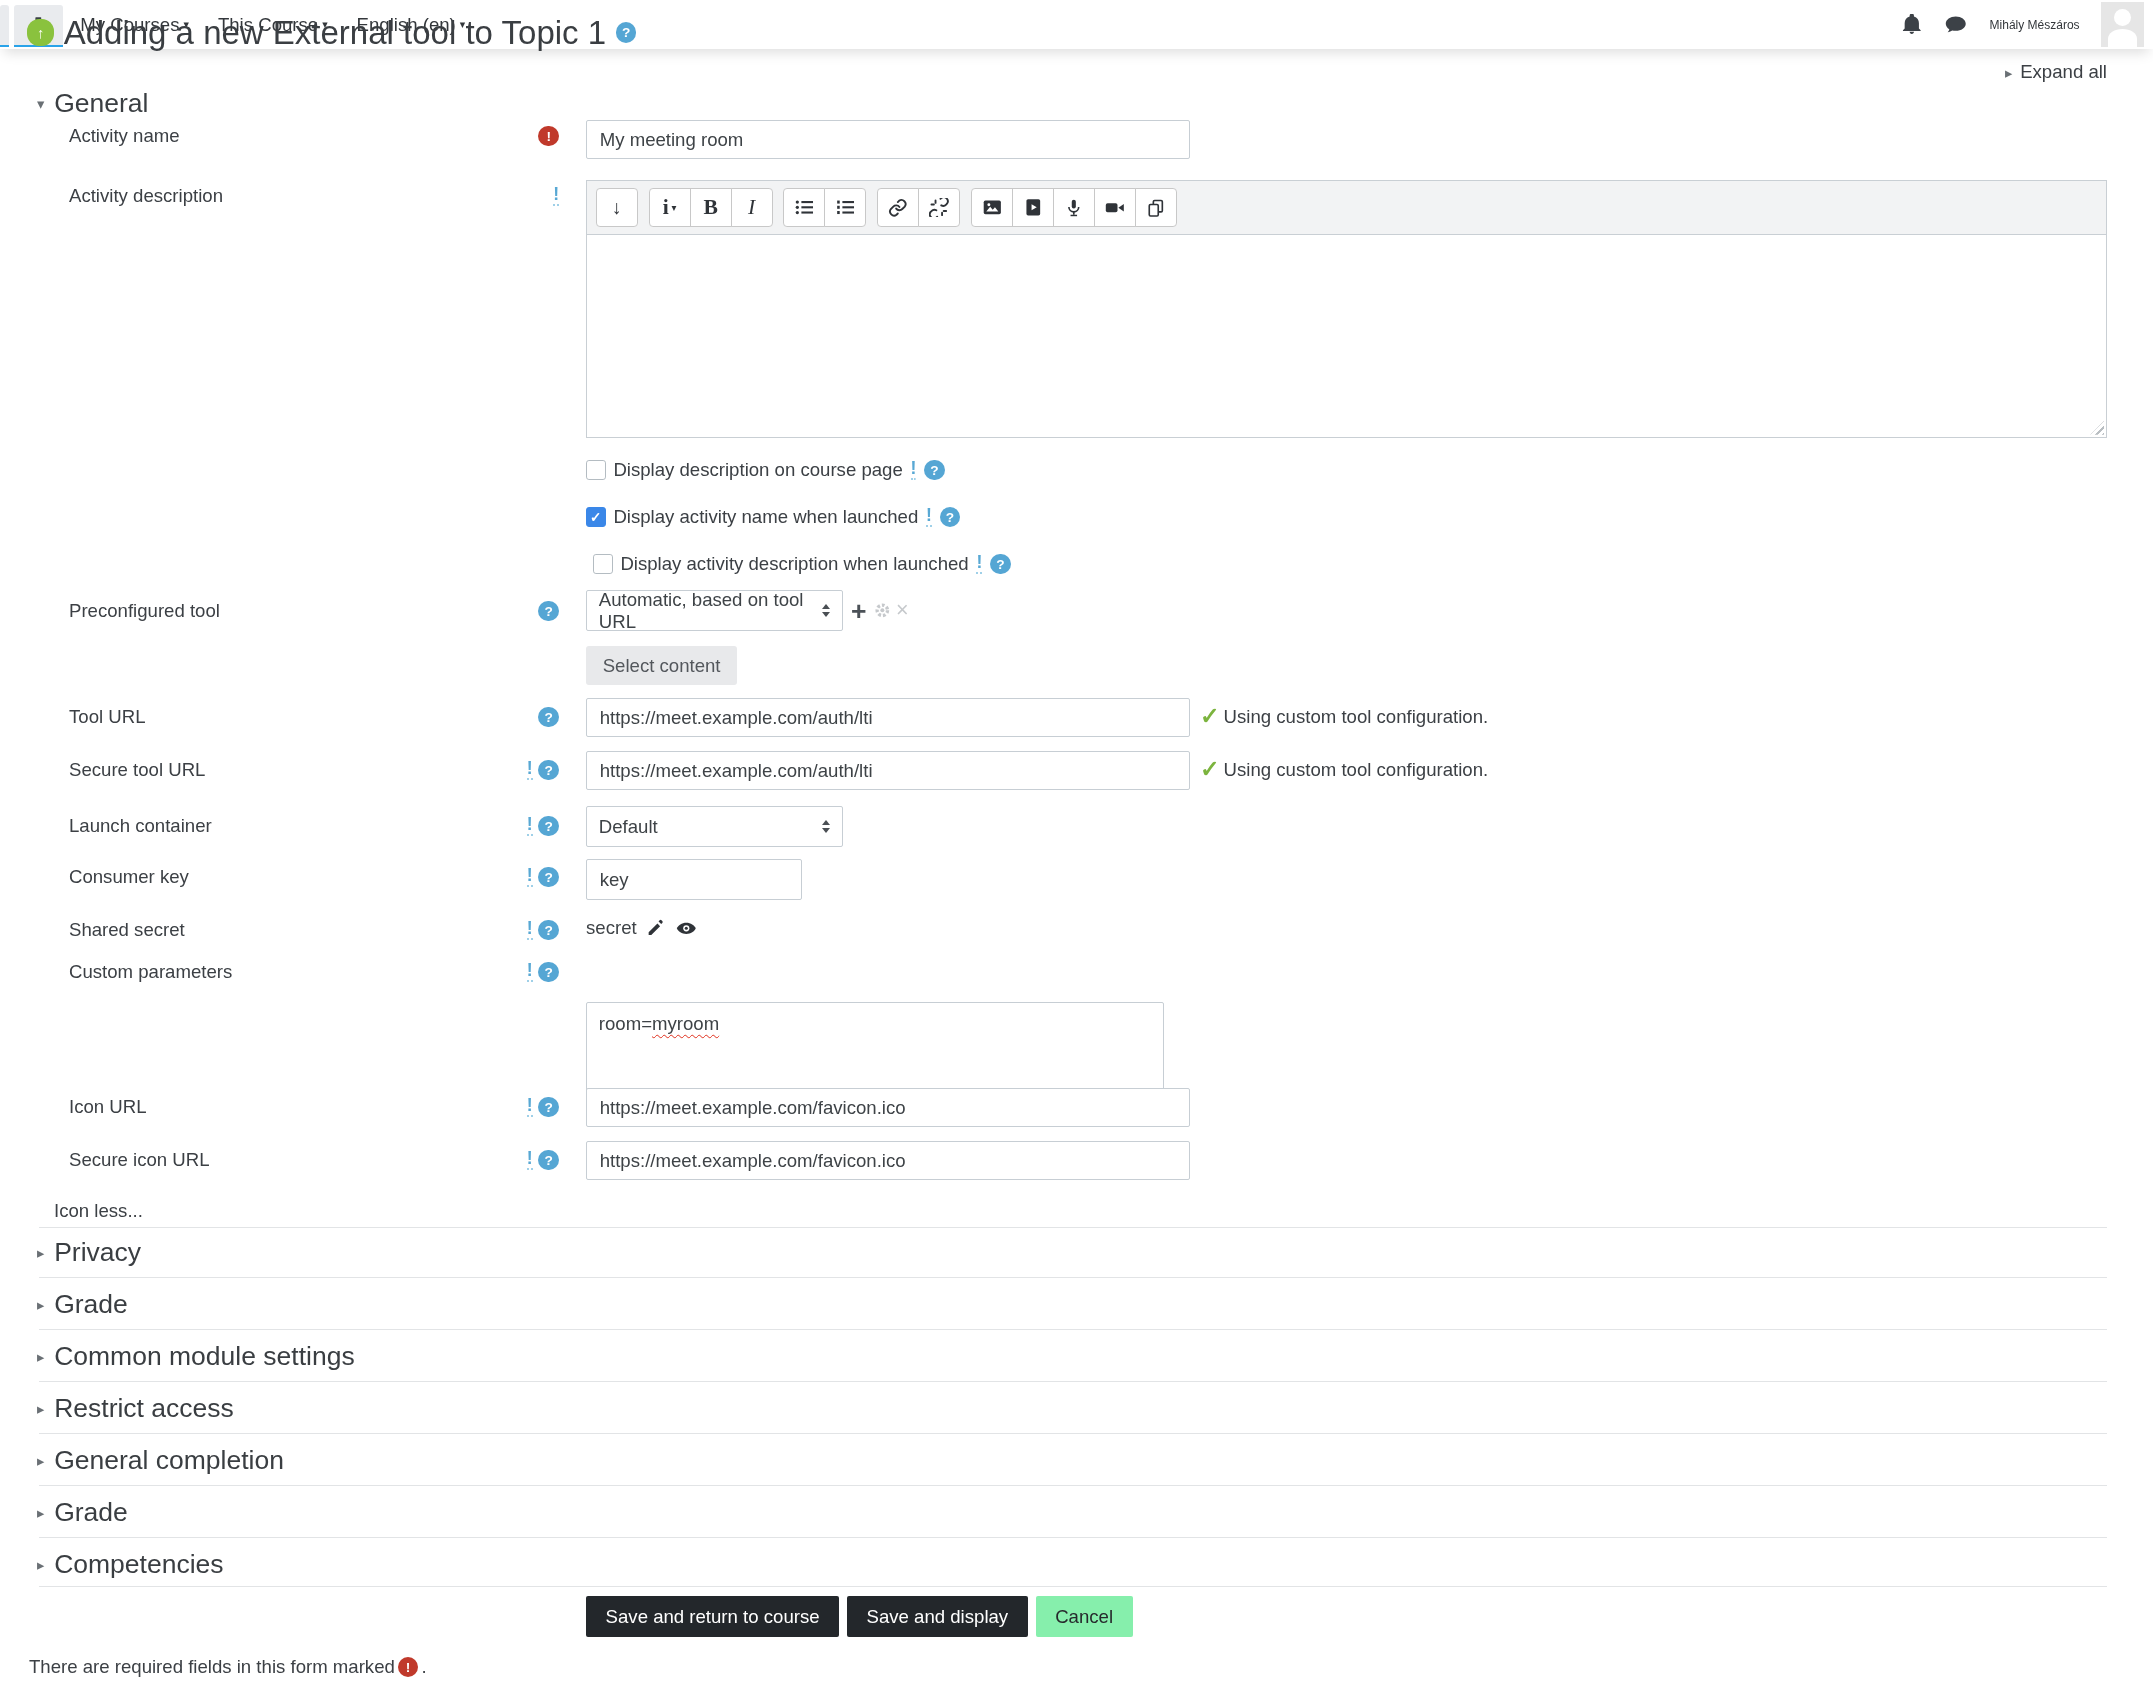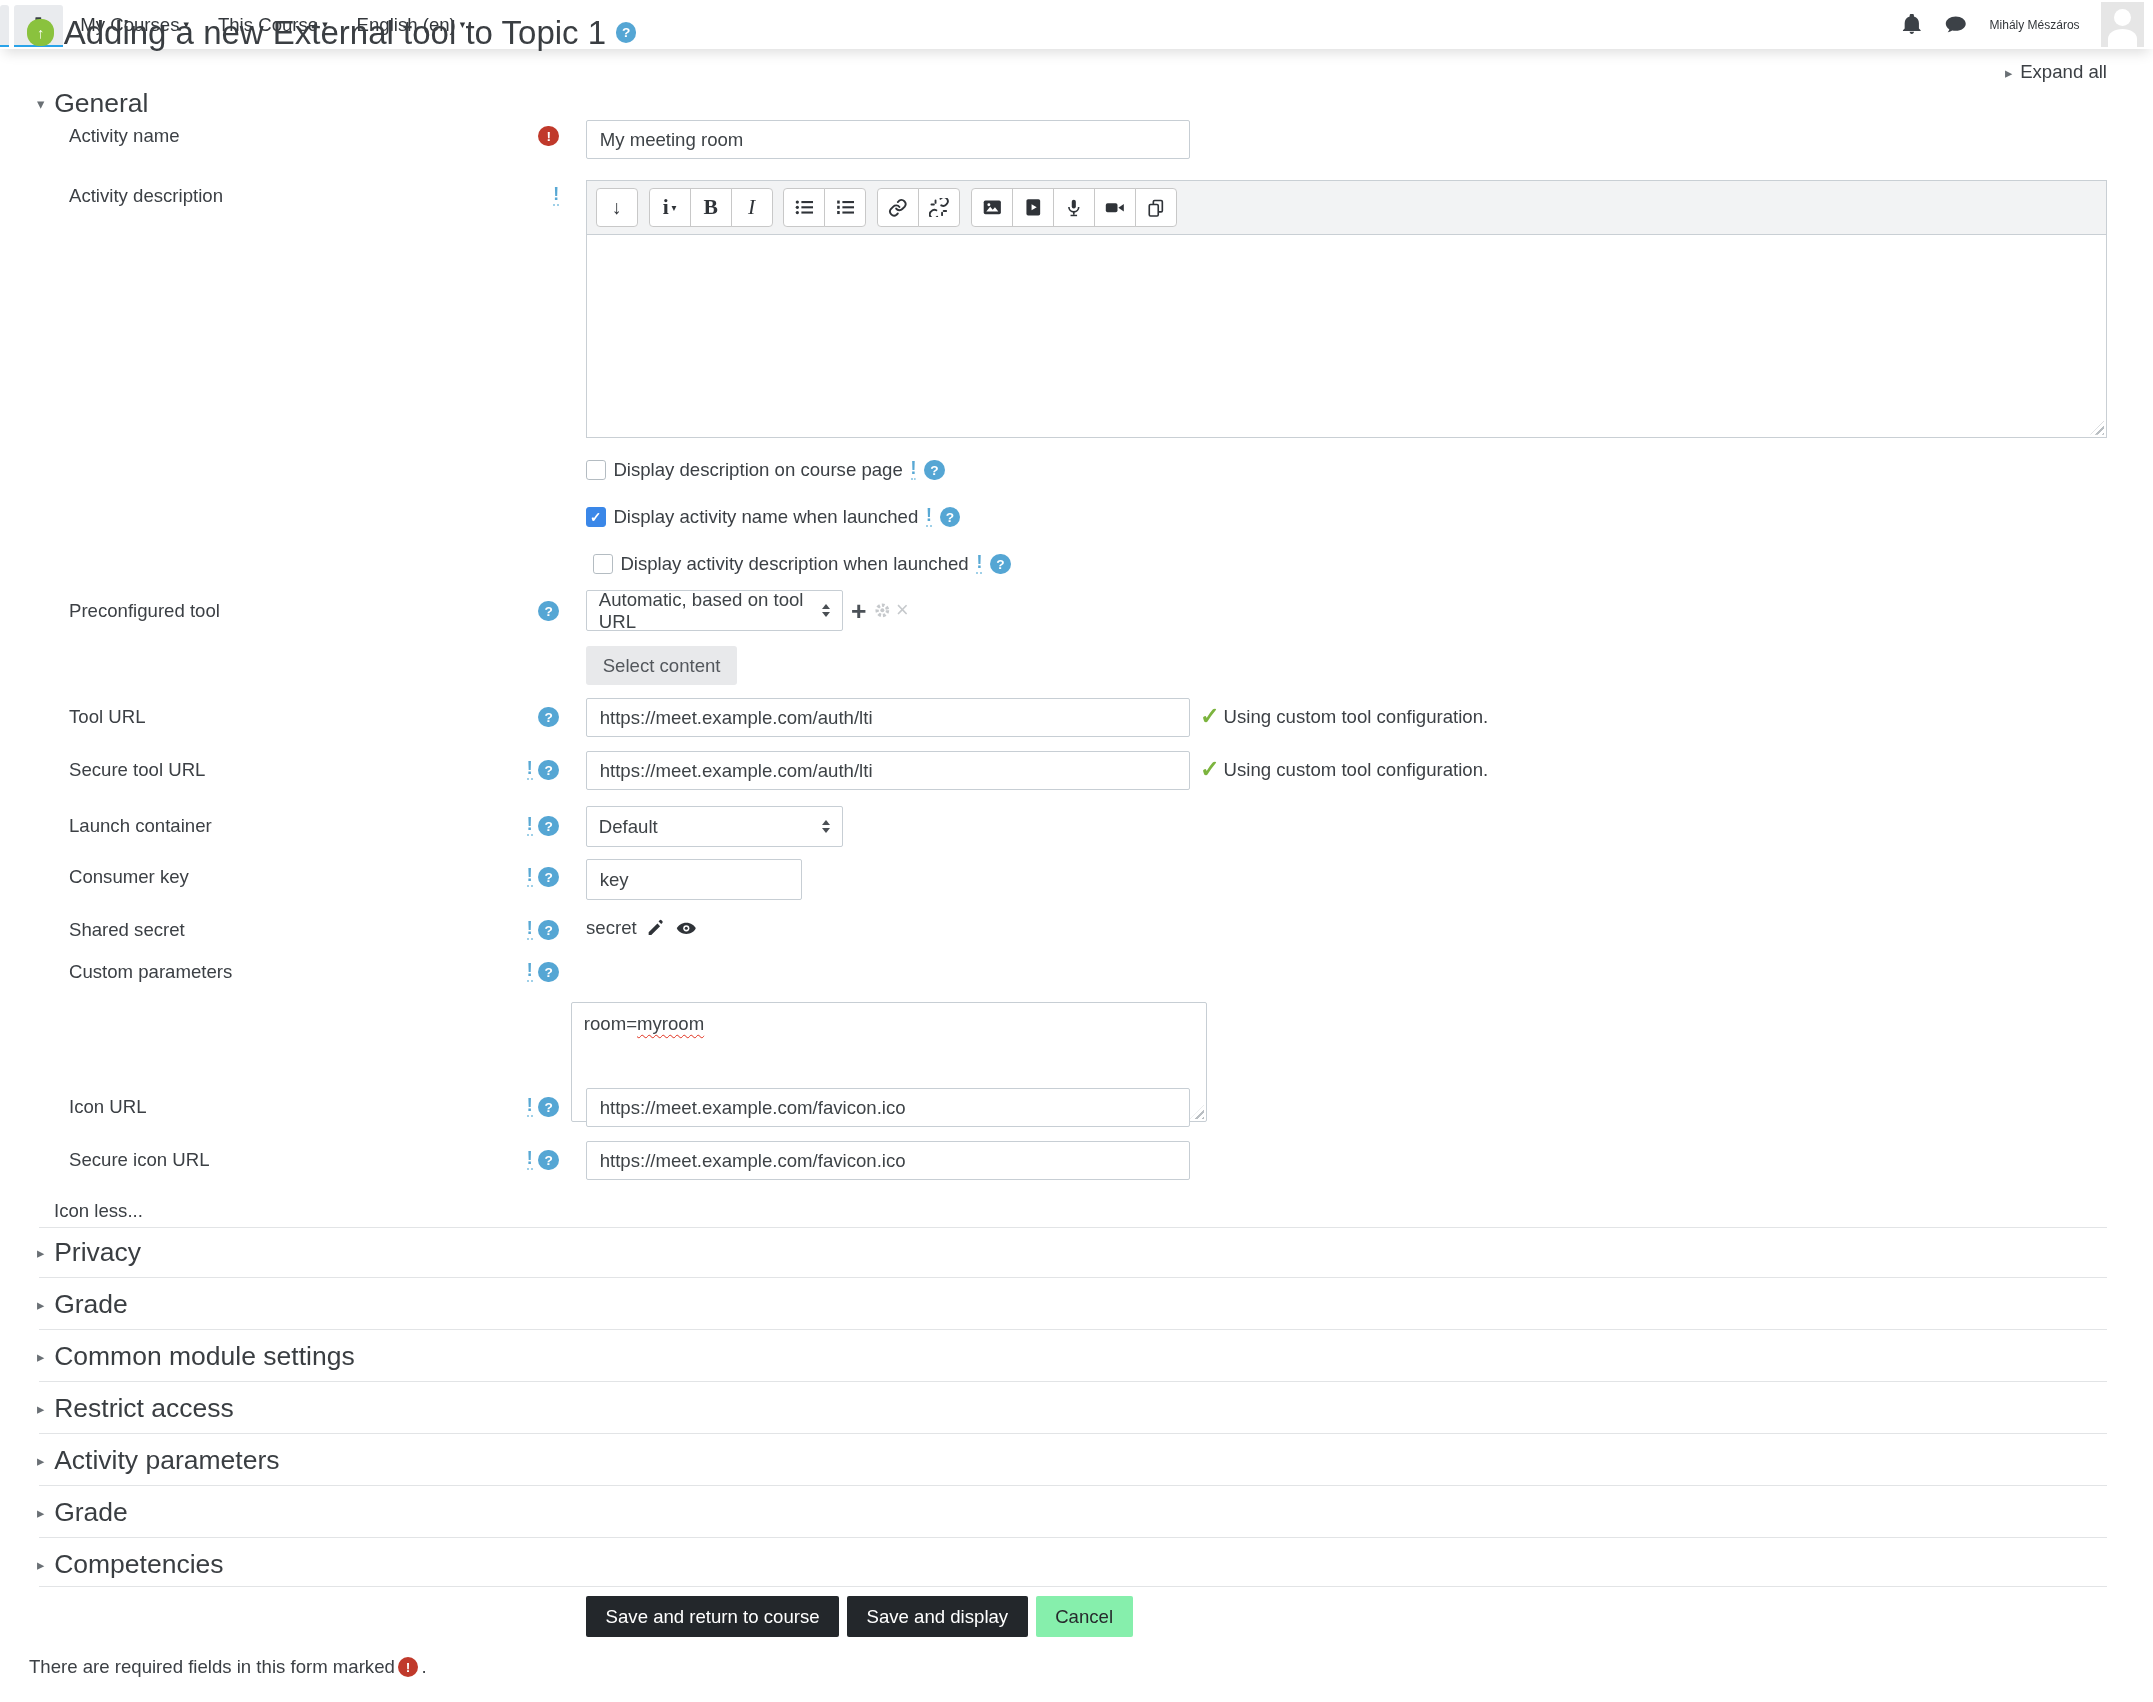--- a/index.html
+++ b/index.html
@@ -379,21 +379,21 @@
   </span>
 </div>
 
 <div class="abs lblcell" style="top:961px;">
   <span>Custom parameters</span>
   <span class="icl">
       <span class="bang">!</span>
       <span class="qicon">?</span>
     </span>
 </div>
-<div class="abs fakearea" style="left:571px; top:953px; width:636px; height:120px;">
+<div class="abs fakearea" style="left:586px; top:953px; width:578px; height:120px;">
   <span>room=</span><span class="sqg">myroom</span>
   <span class="rsz"></span>
 </div>
 
 <div class="abs lblcell" style="top:1096px;">
   <span>Icon URL</span>
   <span class="icl">
       <span class="bang">!</span>
       <span class="qicon">?</span>
     </span>
@@ -431,21 +431,21 @@
 <div class="abs divider" style="top:1381px;"></div>
 
 <div class="abs secthead" style="left:37px; top:1393px;">
   <span class="tri-r">▸</span>
   <span class="txt">Restrict access</span>
 </div>
 <div class="abs divider" style="top:1433px;"></div>
 
 <div class="abs secthead" style="left:37px; top:1445px;">
   <span class="tri-r">▸</span>
-  <span class="txt">Activity parameters</span>
+  <span class="txt">General completion</span>
 </div>
 <div class="abs divider" style="top:1485px;"></div>
 
 <div class="abs secthead" style="left:37px; top:1497px;">
   <span class="tri-r">▸</span>
   <span class="txt">Grade</span>
 </div>
 <div class="abs divider" style="top:1537px;"></div>
 
 <div class="abs secthead" style="left:37px; top:1549px;">

